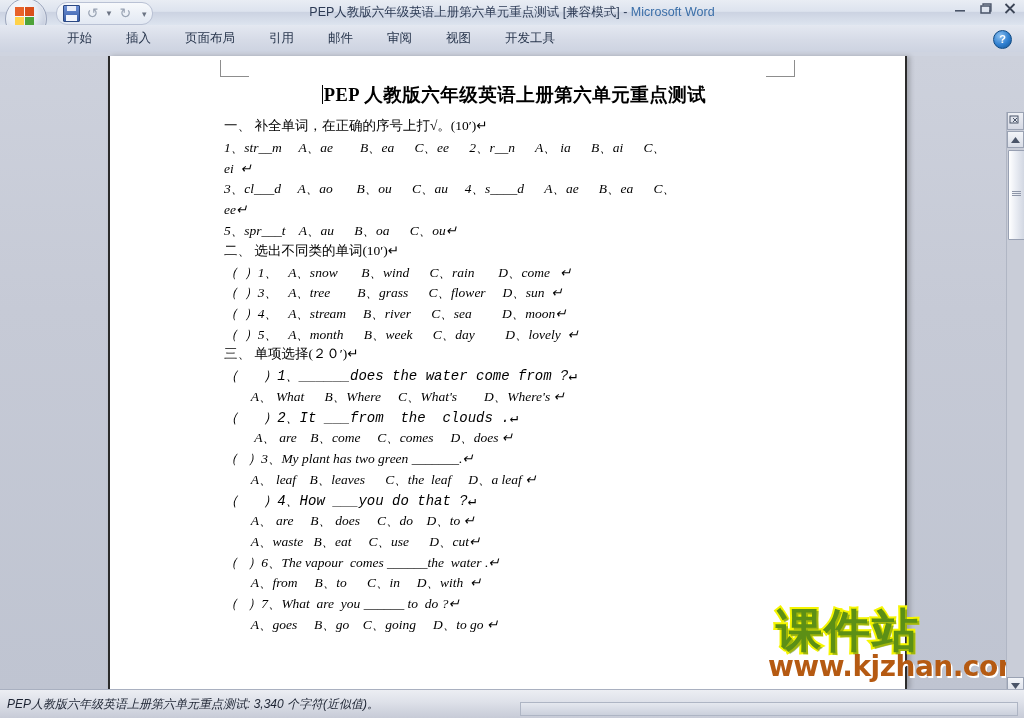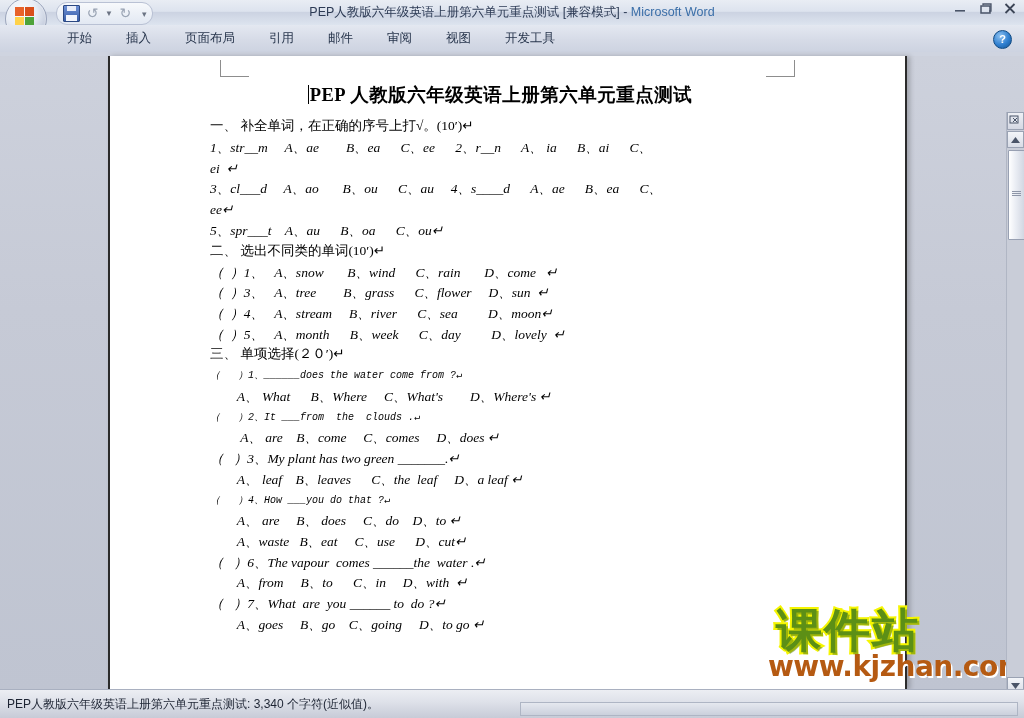--- a/index.html
+++ b/index.html
@@ -109,42 +109,42 @@
     border-left:2px solid #2b2b2b;
     border-right:2px solid #2b2b2b;
     box-shadow: 3px 0 5px rgba(0,0,0,0.22);
     overflow:hidden;
   }
   .margin-mark { position:absolute; width:28px; height:16px; }
   .margin-mark.tl { left:110px; top:4px; border-left:1px solid #8d8d8d; border-bottom:1px solid #8d8d8d; }
   .margin-mark.tr { right:110px; top:4px; border-right:1px solid #8d8d8d; border-bottom:1px solid #8d8d8d; }
 
   .doc {
-    position:absolute; left:100px; top:26px; width:600px;
+    position:absolute; left:114px; top:26px; width:600px;
     font-family: "Liberation Serif", serif;
     color:#000;
   }
   .doc-title {
     font-size:18.5px; font-weight:bold; text-align:center; letter-spacing:0.5px;
     margin:0 0 10px 0; white-space:nowrap; position:relative; left:-10px;
   }
   .caret {
     display:inline-block; width:1px; height:19px; background:#000;
     vertical-align:-3px; margin-right:1px;
   }
   .sect {
     font-size:13.5px; margin:0 0 3px 0; white-space:nowrap;
     font-family: "Liberation Serif", serif;
   }
   .line {
     font-size:13.5px; line-height:20.7px; white-space:pre; margin:0;
     font-family: "Liberation Serif", serif;
     font-style: italic;
   }
-  .line.mono { font-family:"Liberation Mono", monospace; font-size:10px; }
+  .line.mono { font-family:"Liberation Mono", monospace; font-size:14px; }
 
   
   .watermark { position:absolute; right:6px; bottom:2px; width:250px; height:88px; pointer-events:none; }
   .wm-cn {
     position:absolute; left:8px; top:0px; font-size:46px; font-weight:bold;
     font-family:Liberation Mono, monospace; color:#5c8f16; letter-spacing:2px;
     -webkit-text-stroke: 4px #f5f500; paint-order: stroke fill;
     text-shadow: 2px 2px 0 rgba(90,130,20,0.55);
   }
   .wm-url {
@@ -189,21 +189,21 @@
   .vs-obj  { bottom:18px; }
 
   
   .statusbar {
     position:absolute; left:0; bottom:0; width:1024px; height:28px;
     background:linear-gradient(to bottom,#eceef3 0%,#dfe2ea 40%,#c7cbd7 100%);
     border-top:1px solid #a9b0c0;
   }
   .status-text {
     position:absolute; left:7px; top:0; height:28px; line-height:28px;
-    font-size:12px; color:#1d2433; white-space:nowrap;
+    font-size:12px; color:#1d2433; white-space:nowrap;font-style:italic;
   }
   .hscroll {
     position:absolute; left:520px; bottom:2px; width:498px; height:14px;
     background:linear-gradient(to bottom,#e5e8ef,#cbd0dc);
     border:1px solid #aeb5c4; box-sizing:border-box;
   }
 </style>
 </head>
 <body>
 

